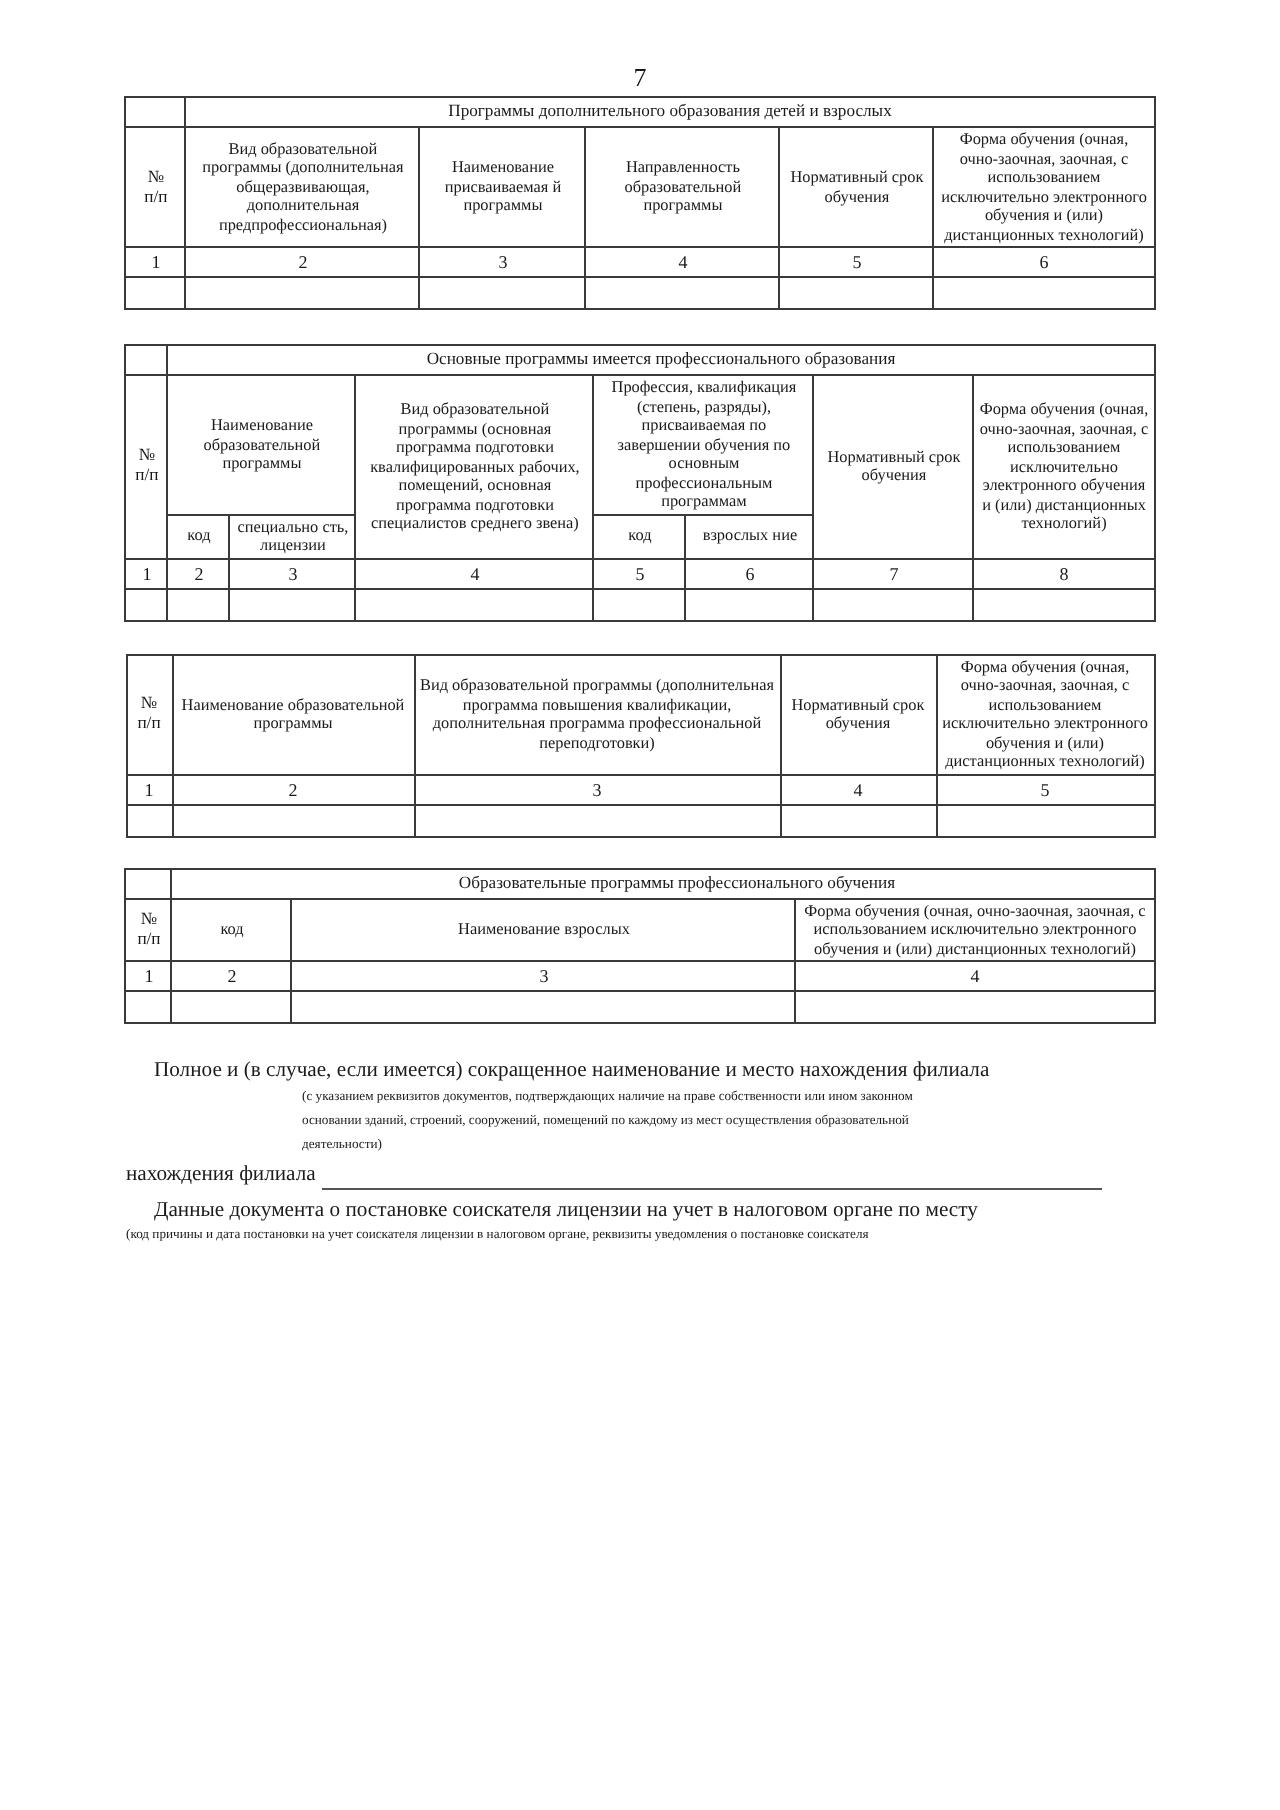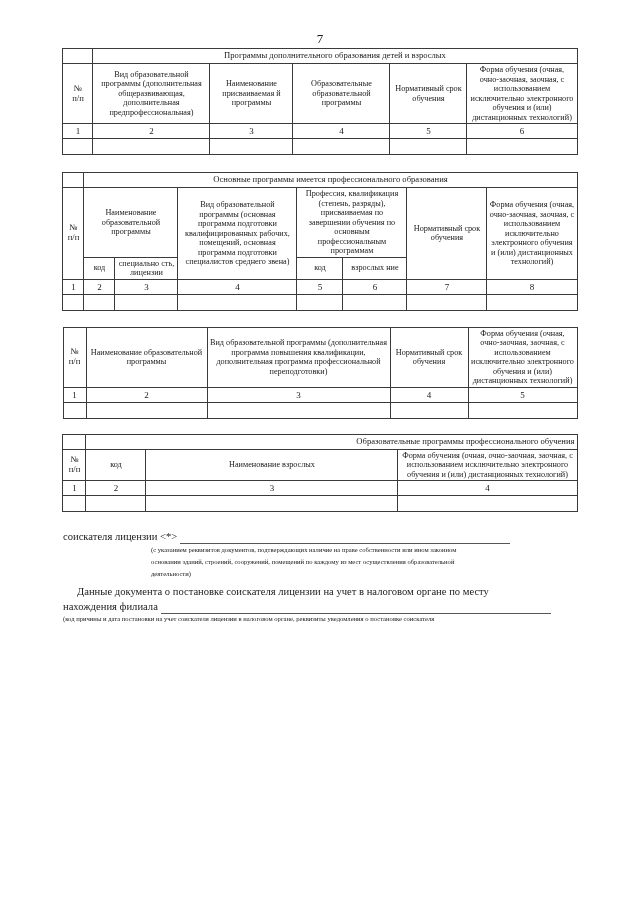--- a/index.html
+++ b/index.html
@@ -138,21 +138,21 @@
         <td class="blank-corner"></td>
         <td class="band" colspan="5">Программы дополнительного образования детей и взрослых</td>
       </tr>
       <tr>
         <td class="np">
           <div>№</div>
           <div>п/п</div>
         </td>
         <td>Вид образовательной программы (дополнительная общеразвивающая, дополнительная предпрофессиональная)</td>
         <td>Наименование присваиваемая й программы</td>
-        <td>Образовательные образовательной программы</td>
+        <td>Направленность образовательной программы</td>
         <td>Нормативный срок обучения</td>
         <td>Форма обучения (очная, очно-заочная, заочная, с использованием исключительно электронного обучения и (или) дистанционных технологий)</td>
       </tr>
       <tr>
         <td class="numrow">1</td>
         <td class="numrow">2</td>
         <td class="numrow">3</td>
         <td class="numrow">4</td>
         <td class="numrow">5</td>
         <td class="numrow">6</td>
@@ -275,21 +275,21 @@
   <table class="doc-table">
     <colgroup>
       <col style="width:23px">
       <col style="width:60px">
       <col style="width:252px">
       <col style="width:179px">
     </colgroup>
     <tbody>
       <tr>
         <td class="blank-corner"></td>
-        <td class="band" colspan="3" style="text-align:right;padding-left:16px;">Образовательные программы профессионального обучения</td>
+        <td class="band" colspan="3" style="text-align:center;padding-left:16px;">Образовательные программы профессионального обучения</td>
       </tr>
       <tr>
         <td class="np">
           <div>№</div>
           <div>п/п</div>
         </td>
         <td>код</td>
         <td>Наименование взрослых</td>
         <td>Форма обучения (очная, очно-заочная, заочная, с использованием исключительно электронного обучения и (или) дистанционных технологий)</td>
       </tr>
@@ -304,39 +304,38 @@
         <td class="emptyrow"></td>
         <td class="emptyrow"></td>
         <td class="emptyrow"></td>
       </tr>
     </tbody>
   </table>
   </div>
 
   <div class="text-block">
 
-    <div class="para no-indent row-line">
-      <span>соискателя лицензии &lt;*&gt;</span>
-      <span class="fill-line" style="width:330px;"></span>
+    <div class="para">
+      <span>Полное и (в случае, если имеется) сокращенное наименование и место нахождения филиала</span>
     </div>
 
 
     <div class="overflow-clip">
       <div class="note">(с указанием реквизитов документов, подтверждающих наличие на праве собственности или ином законном</div>
       <div class="note">основании зданий, строений, сооружений, помещений по каждому из мест осуществления образовательной</div>
       <div class="note">деятельности)</div>
     </div>
 
-    <div class="para row-line" style="margin-top:4px;">
-      <span>Данные документа о постановке соискателя лицензии на учет в налоговом органе по месту</span>
-    </div>
     <div class="para no-indent row-line">
       <span>нахождения филиала</span>
       <span class="fill-line" style="width:390px;"></span>
     </div>
+    <div class="para row-line" style="margin-top:4px;">
+      <span>Данные документа о постановке соискателя лицензии на учет в налоговом органе по месту</span>
+    </div>
 
     <div class="overflow-clip">
       <div class="note-wide">(код причины и дата постановки на учет соискателя лицензии в налоговом органе, реквизиты уведомления о постановке соискателя</div>
     </div>
 
   </div>
 
 </div>
 
 </body></html>

